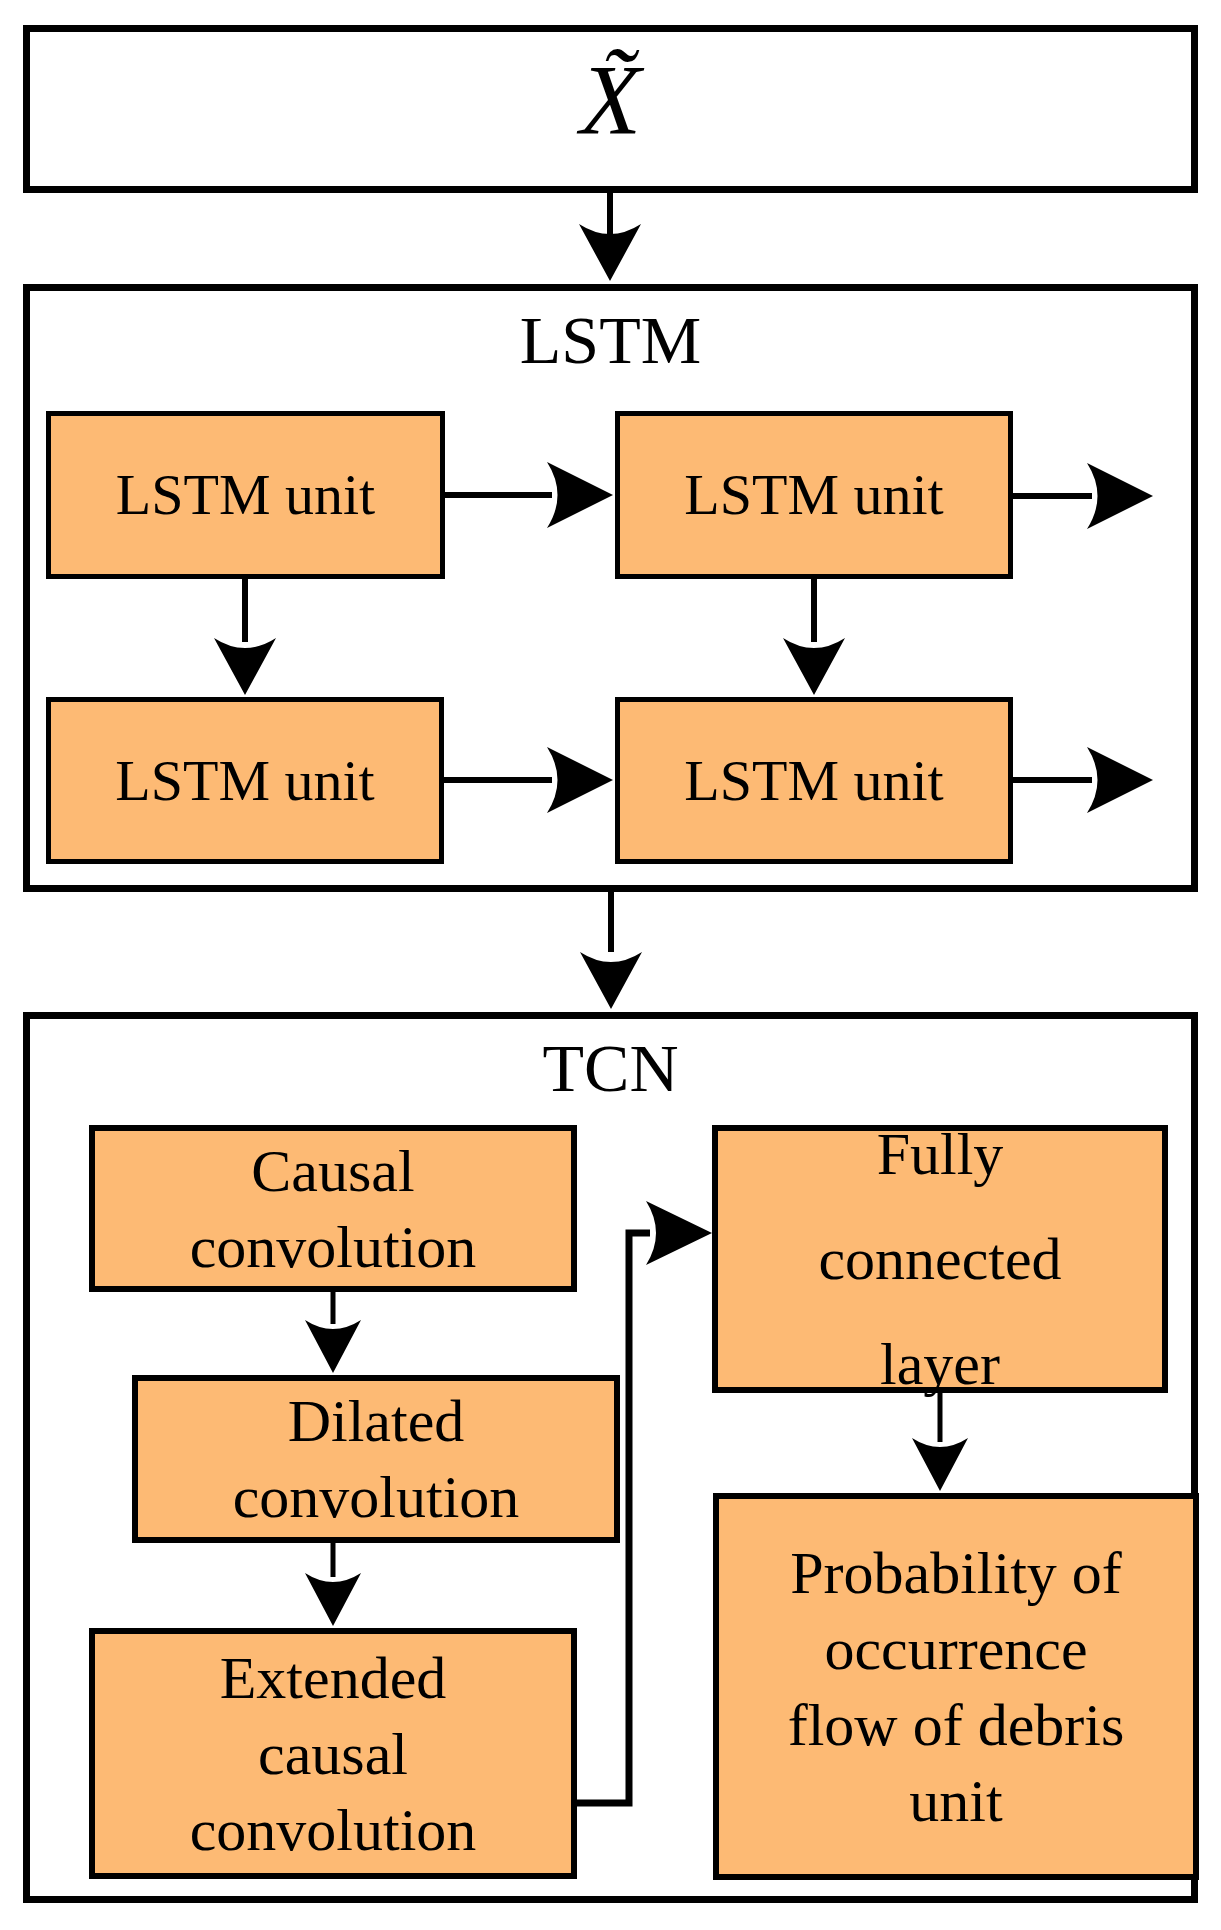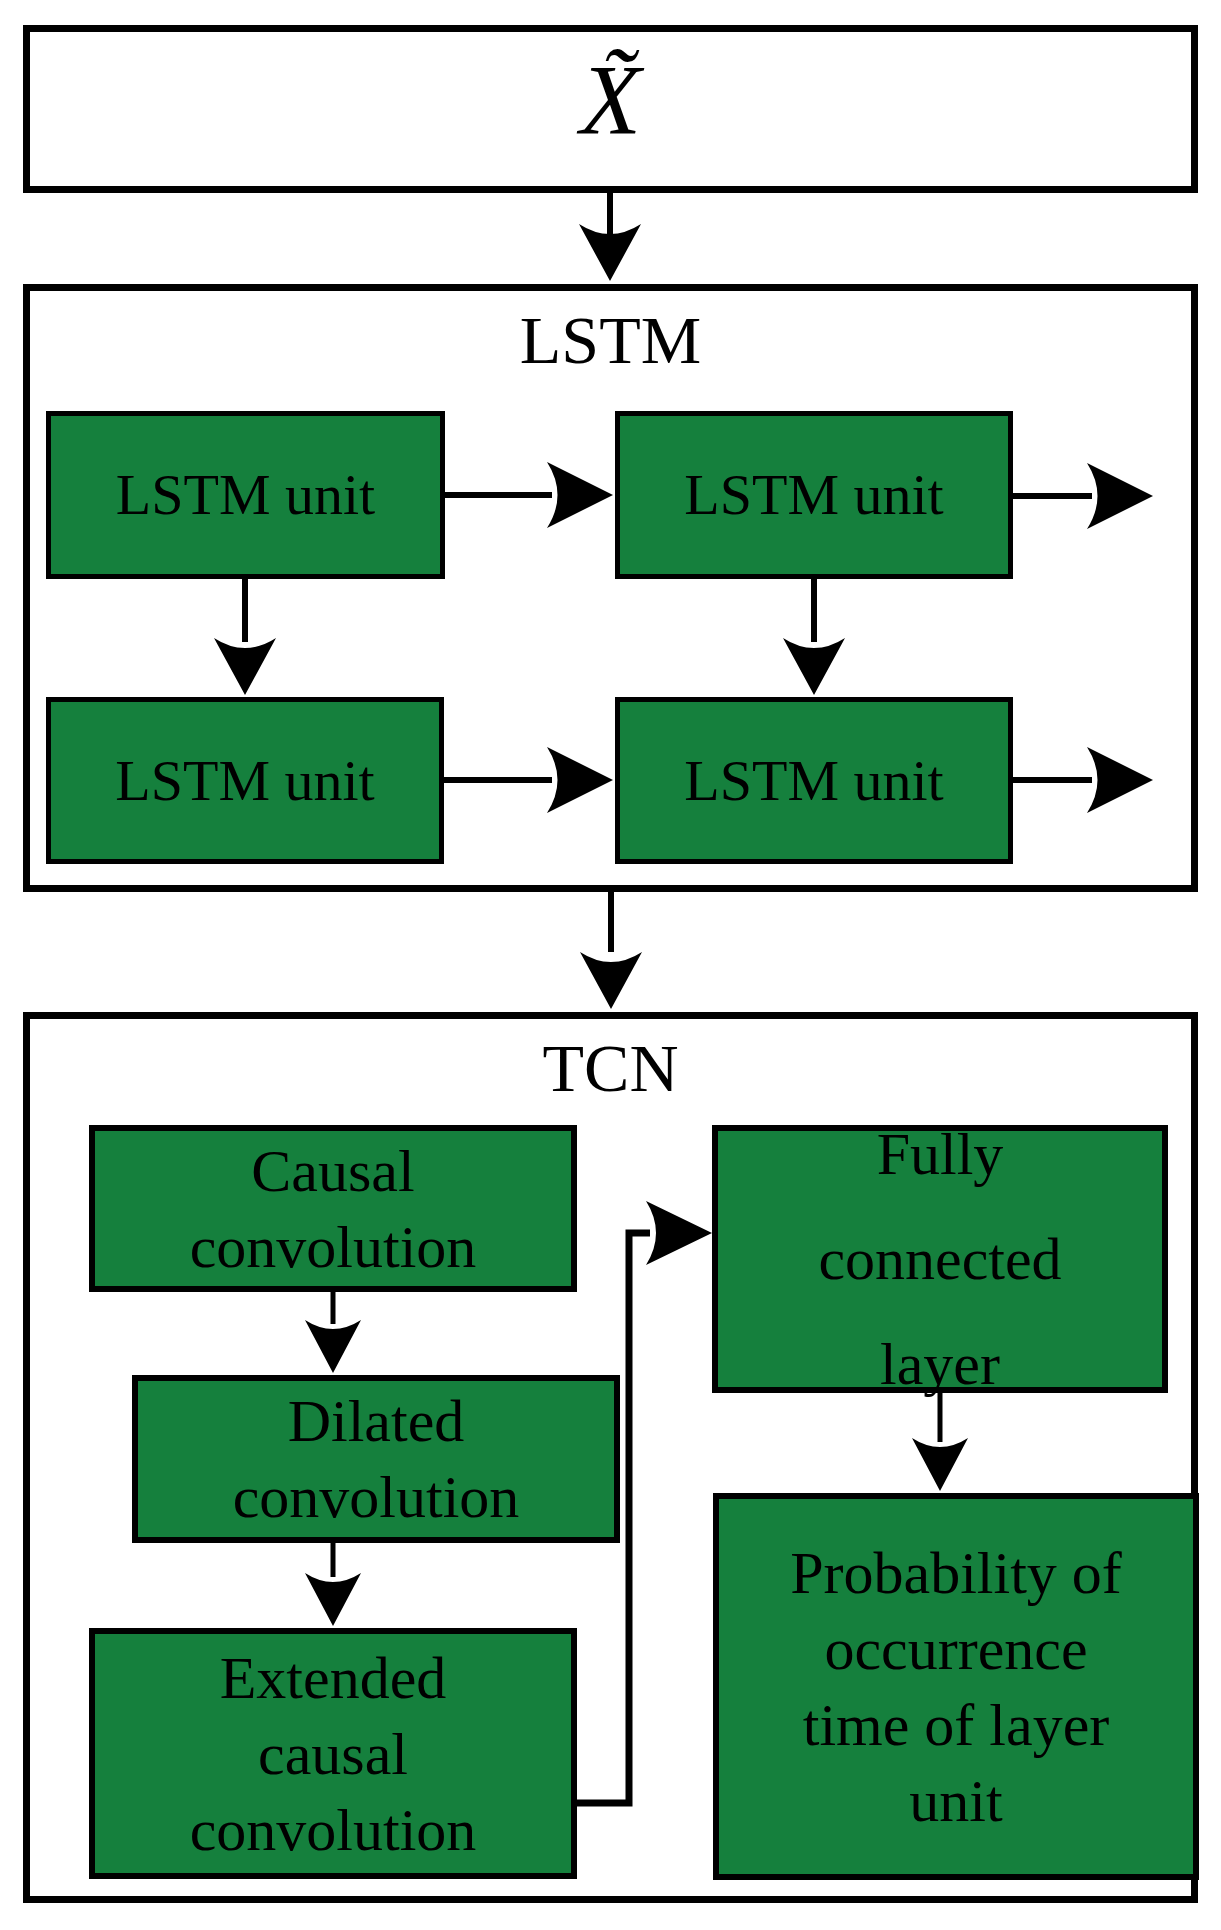--- a/index.html
+++ b/index.html
@@ -8,21 +8,21 @@
     width:1221px;
     height:1930px;
     background:#ffffff;
     font-family:"Liberation Serif", serif;
     color:#000;
     overflow:hidden;
   }
   .box{
     position:absolute;
     box-sizing:border-box;
-    background:#15803d;
+    background:#fdba74;
     border:6px solid #000000;
     display:flex;
     flex-direction:column;
     align-items:center;
     justify-content:center;
     text-align:center;
   }
   .container{
     border-width:7px;
     background:#ffffff;
@@ -112,21 +112,21 @@
 
   <div class="box" style="left:712px;top:1125px;width:456px;height:268px;gap:29px;">
     <div class="inner-line">Fully</div>
     <div class="inner-line">connected</div>
     <div class="inner-line">layer</div>
   </div>
 
   <div class="box" style="left:713px;top:1493px;width:486px;height:387px;">
     <div class="inner-line">Probability of</div>
     <div class="inner-line">occurrence</div>
-    <div class="inner-line">time of layer</div>
+    <div class="inner-line">flow of debris</div>
     <div class="inner-line">unit</div>
   </div>
 
   <svg class="arrows" viewBox="0 0 1221 1930">
 
     <g>
       <line x1="610" y1="189" x2="610" y2="240" stroke-width="6"></line>
       <path class="head" d="M579,224 Q610,244 641,224 L610,281 Z"></path>
     </g>
 

